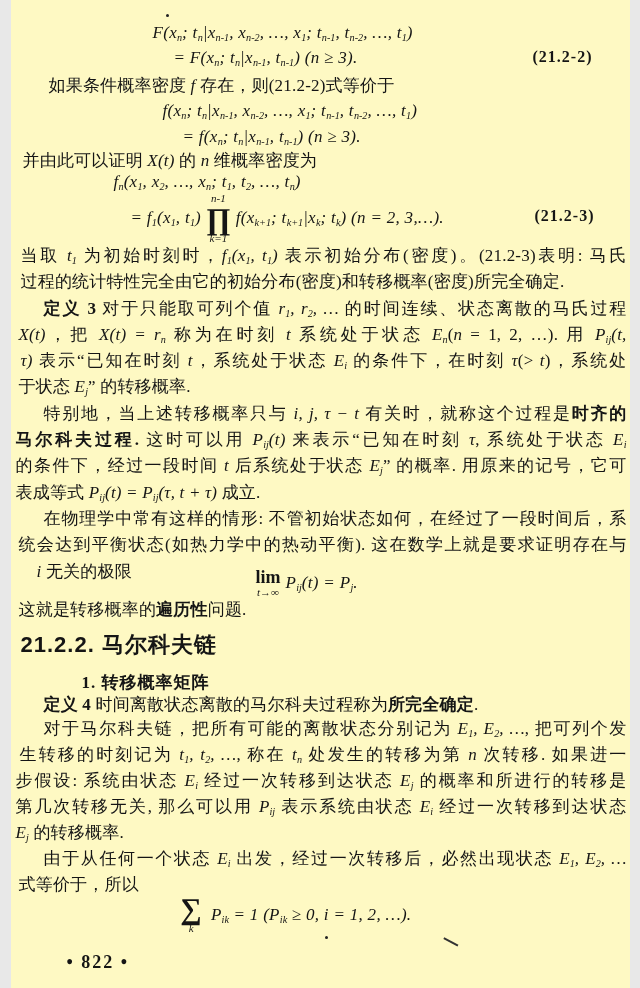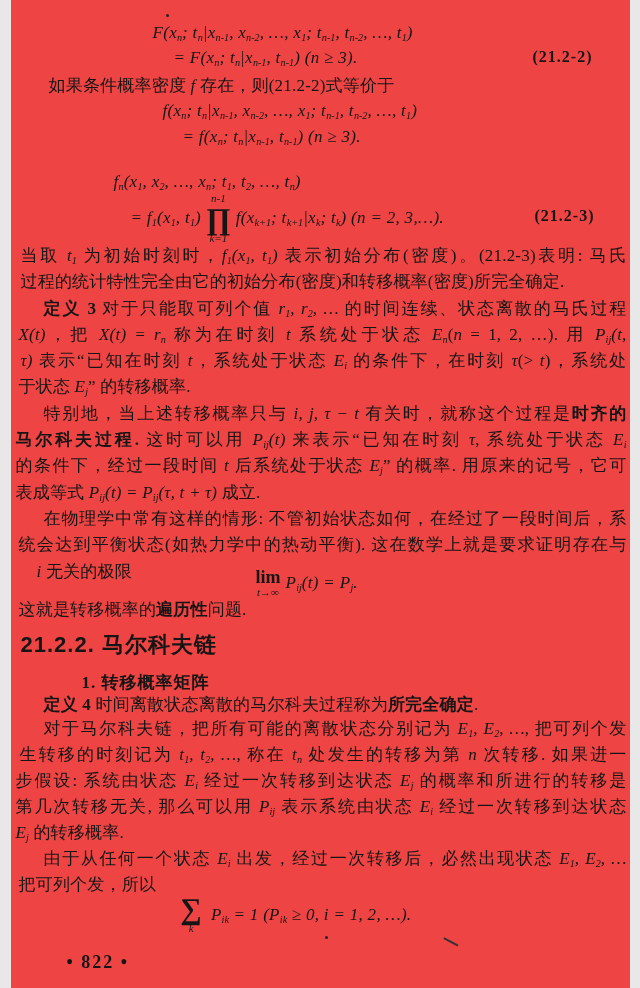--- a/index.html
+++ b/index.html
@@ -1,18 +1,18 @@
 <!DOCTYPE html>
 <html><head>
 <meta charset="utf-8">
 <style>
   html,body { margin:0; padding:0; background:#e8e8e8; }
   .page {
     position:relative; width:619px; height:988px; margin:0 auto;
-    background:#ef4444; overflow:hidden;
+    background:#fef9c3; overflow:hidden;
     font-family:"Liberation Serif","DejaVu Serif",serif;
     color:#151515;
   }
   .ln {
     position:absolute; font-size:17px; line-height:20px;
     white-space:nowrap; letter-spacing:0.2px;
   }
   .ln.j { white-space:normal; text-align:justify; text-align-last:justify; }
   .eq {
     position:absolute; font-size:17px; font-style:italic;
@@ -47,20 +47,21 @@
 
   <div class="eq" style="top:23px;left:142px;">F(x<sub>n</sub>; t<sub>n</sub>|x<sub>n-1</sub>, x<sub>n-2</sub>, …, x<sub>1</sub>; t<sub>n-1</sub>, t<sub>n-2</sub>, …, t<sub>1</sub>)</div>
   <div class="eq" style="top:48px;left:163px;">= F(x<sub>n</sub>; t<sub>n</sub>|x<sub>n-1</sub>, t<sub>n-1</sub>) (n ≥ 3).</div>
   <div class="tag" style="top:48px;left:522px;">(21.2-2)</div>
 
   <div class="ln" style="top:76px;left:38px;">如果条件概率密度 <i>f</i> 存在，则(21.2-2)式等价于</div>
 
   <div class="eq" style="top:101px;left:152px;">f(x<sub>n</sub>; t<sub>n</sub>|x<sub>n-1</sub>, x<sub>n-2</sub>, …, x<sub>1</sub>; t<sub>n-1</sub>, t<sub>n-2</sub>, …, t<sub>1</sub>)</div>
   <div class="eq" style="top:127px;left:172px;">= f(x<sub>n</sub>; t<sub>n</sub>|x<sub>n-1</sub>, t<sub>n-1</sub>) (n ≥ 3).</div>
 
+  <div class="ln" style="top:151px;left:12px;">并由此可以证明 <i>X(t)</i> 的 <i>n</i> 维概率密度为</div>
 
   <div class="eq" style="top:172px;left:103px;">f<sub>n</sub>(x<sub>1</sub>, x<sub>2</sub>, …, x<sub>n</sub>; t<sub>1</sub>, t<sub>2</sub>, …, t<sub>n</sub>)</div>
   <div class="oprow" style="top:194px;left:120px;height:48px;">
     <span class="eqpart">= f<sub>1</sub>(x<sub>1</sub>, t<sub>1</sub>)</span>
     <span class="bigop">
       <span class="lim-above">n-1</span>
       <span class="op">∏</span>
       <span class="lim-below">k=1</span>
     </span>
     <span class="eqpart">f(x<sub>k+1</sub>; t<sub>k+1</sub>|x<sub>k</sub>; t<sub>k</sub>) (n = 2, 3,…).</span>
@@ -100,21 +101,21 @@
 
   <div class="ln" style="top:695px;left:33px;"><b>定义 4</b>  时间离散状态离散的马尔科夫过程称为<b>所完全确定</b>.</div>
 
   <div class="ln j" style="top:719px;left:33px;width:583px;">对于马尔科夫链，把所有可能的离散状态分别记为 <i>E<sub>1</sub>, E<sub>2</sub>, …</i>, 把可列个发</div>
   <div class="ln j" style="top:745px;left:9px;width:607px;">生转移的时刻记为 <i>t<sub>1</sub>, t<sub>2</sub>, …</i>, 称在 <i>t<sub>n</sub></i> 处发生的转移为第 <i>n</i> 次转移. 如果进一</div>
   <div class="ln j" style="top:771px;left:5px;width:611px;">步假设: 系统由状态 <i>E<sub>i</sub></i> 经过一次转移到达状态 <i>E<sub>j</sub></i> 的概率和所进行的转移是</div>
   <div class="ln j" style="top:797px;left:5px;width:611px;">第几次转移无关, 那么可以用 <i>P<sub>ij</sub></i> 表示系统由状态 <i>E<sub>i</sub></i> 经过一次转移到达状态</div>
   <div class="ln" style="top:823px;left:5px;"><i>E<sub>j</sub></i> 的转移概率.</div>
 
   <div class="ln j" style="top:849px;left:33px;width:583px;">由于从任何一个状态 <i>E<sub>i</sub></i> 出发，经过一次转移后，必然出现状态 <i>E<sub>1</sub>, E<sub>2</sub>, …</i></div>
-  <div class="ln" style="top:875px;left:8px;">把可列个发，所以</div>
+  <div class="ln" style="top:875px;left:8px;">式等价于，所以</div>
 
   <div class="oprow" style="top:891px;left:165px;height:48px;">
     <span class="bigop">
       <span class="op">∑</span>
       <span class="lim-below">k</span>
     </span>
     <span class="eqpart" style="margin-left:4px;">P<sub>ik</sub> = 1 (P<sub>ik</sub> ≥ 0, i = 1, 2, …).</span>
   </div>
 
   <div class="scratch" style="top:941px;left:432px;"></div>

